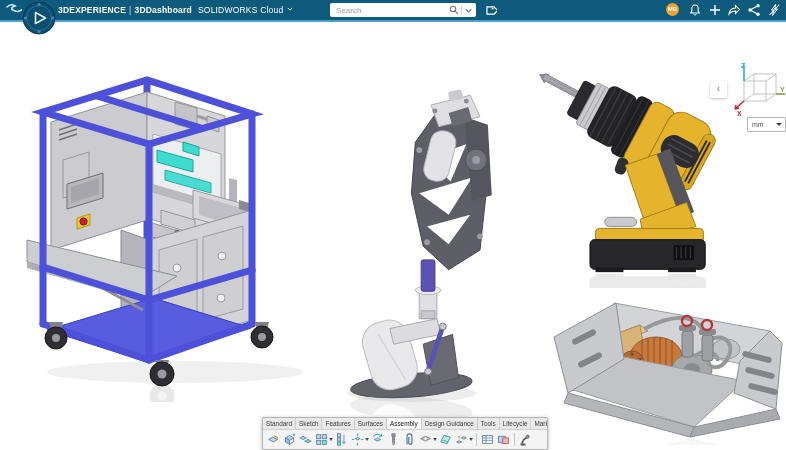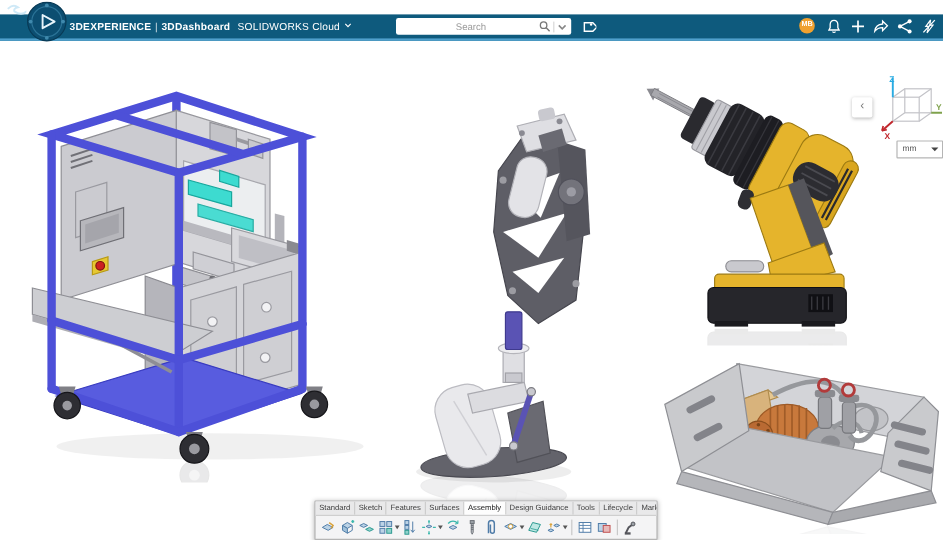--- a/index.html
+++ b/index.html
@@ -1,33 +1,33 @@
 <!DOCTYPE html>
 <html><head>
 <meta charset="utf-8">
 <style>
   html,body{margin:0;padding:0;}
   body{width:786px;height:450px;overflow:hidden;position:relative;background:#fff;
        font-family:"Liberation Sans",sans-serif;-webkit-font-smoothing:antialiased;}
   
   .topbar{position:absolute;left:0;top:0;width:786px;height:20px;background:#0e5a7d;
-          border-bottom:2px solid #4fa0cc;z-index:30;margin-top:12px;}
+          border-bottom:2px solid #4fa0cc;z-index:30;}
   .brand{position:absolute;left:58px;top:0;height:20px;line-height:20px;color:#fff;
          font-size:8.5px;letter-spacing:.2px;white-space:nowrap;}
   .brand b{font-weight:bold;}
   .brand .sep{margin:0 3px;opacity:.8;font-weight:300;}
   .brand .platform{margin-left:6px;font-weight:normal;}
   .chev-down{display:inline-block;width:6px;height:6px;margin-left:4px;vertical-align:1px;}
   .logo3ds{position:absolute;left:4px;top:3px;width:18px;height:14px;z-index:32;}
   .compass{position:absolute;left:22px;top:1px;width:34px;height:34px;z-index:33;}
   
   .search-wrap{position:absolute;left:330px;top:3px;width:146px;height:14px;background:#fff;
                border-radius:2px;display:flex;align-items:center;z-index:31;}
   .search-wrap input{flex:1;border:none;outline:none;background:transparent;font-size:8px;
-                     padding:0 0 0 6px;color:#333;font-family:"Liberation Sans",sans-serif;text-align:center;}
+                     padding:0 0 0 6px;color:#333;font-family:"Liberation Sans",sans-serif;}
   .search-wrap input::placeholder{color:#9a9a9a;}
   .search-div{width:1px;height:9px;background:#d7d7d7;margin:0 2px;}
   .tag-btn{position:absolute;left:484px;top:4px;width:13px;height:13px;z-index:31;}
   
   .hicon{position:absolute;top:3px;width:14px;height:14px;z-index:31;}
   .avatar{position:absolute;left:666px;top:3px;width:13px;height:13px;border-radius:50%;
           background:#f0a12f;color:#fff;font-size:6px;font-weight:bold;text-align:center;
           line-height:13px;z-index:31;}
   
   .canvas{position:absolute;left:0;top:20px;width:786px;height:430px;background:#fff;}

